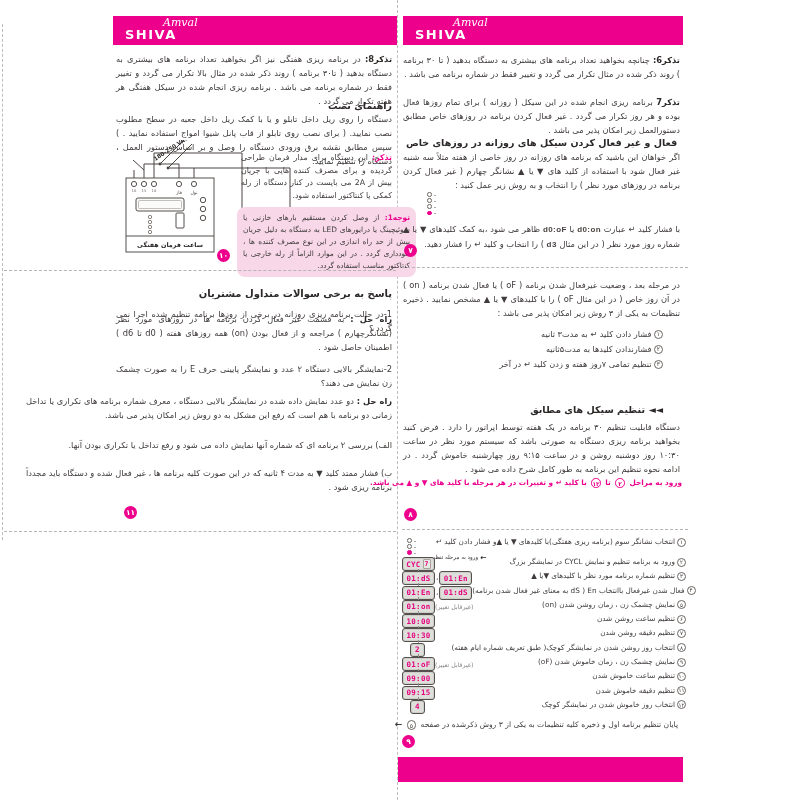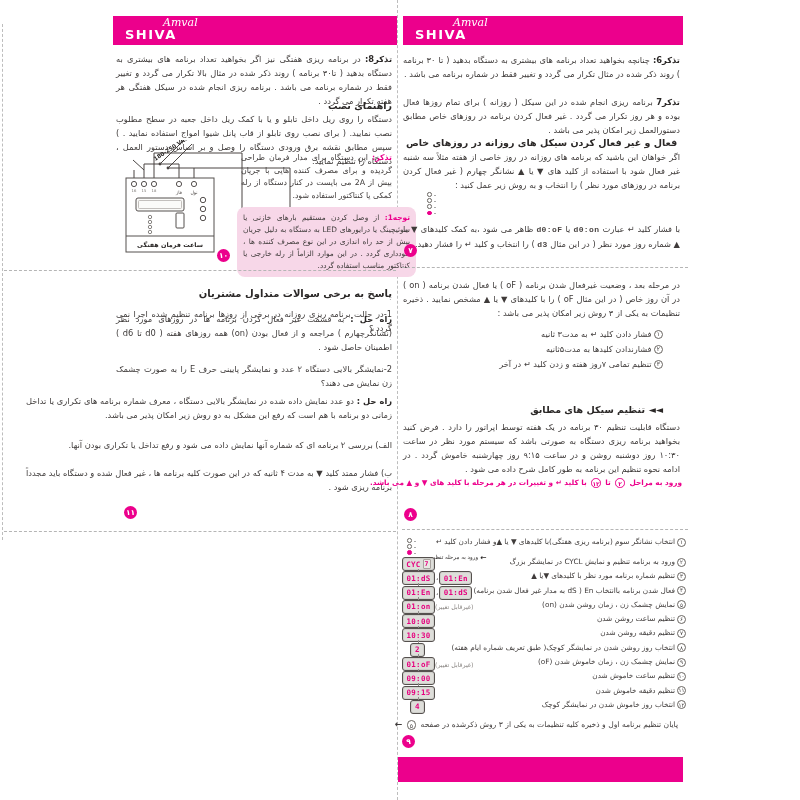--- a/index.html
+++ b/index.html
@@ -16,21 +16,21 @@
   .logo .shiva{position:absolute;left:0;top:9px;font-size:13px;font-weight:bold;letter-spacing:1.5px}
   .logo .amval{position:absolute;left:36px;top:-2px;font-size:11px;font-style:italic;font-family:"DejaVu Serif",serif;border-bottom:1.6px solid #fff;padding:0 8px 16px 2px}
   .vdash{position:absolute;width:0;border-left:1px dashed #bdbdbd}
   .hdash{position:absolute;height:0;border-top:1px dashed #b5b5b5}
   .heading{font-weight:bold;color:#2b2827;direction:rtl}
   .pgc{position:absolute;width:13px;height:13px;border-radius:50%;background:#EC008C;color:#fff;
        font-size:7.5px;display:flex;align-items:center;justify-content:center;font-weight:bold}
   .cnum{display:inline-flex;width:9.5px;height:9.5px;border:1px solid #6a6662;border-radius:50%;
         font-size:6px;align-items:center;justify-content:center;flex:none;color:#3f3b3a;background:#fff;vertical-align:middle;margin:0 2px}
   .cnum.m{border-color:#EC008C;color:#EC008C}
-  .seg7{font-family:Liberation Mono, monospace;font-weight:bold;color:#4a4543;letter-spacing:.4px;font-size:8px}
+  .seg7{font-family:Liberation Sans, sans-serif;font-weight:bold;color:#4a4543;letter-spacing:.4px;font-size:8px}
   .disp{background:#DEDEDA;border:1px solid #55504e;border-radius:3px;height:14px;min-width:33px;
         display:inline-flex;align-items:center;justify-content:center;gap:2px;padding:0 2px;
         font-family:"DejaVu Sans Mono",monospace;font-weight:bold;color:#E6007E;font-size:7.5px;
         letter-spacing:.3px;box-shadow:inset 0 0 0 1px #cfcfca;flex:none}
   .disp.small{min-width:15px;margin-left:8px}
   .disp .mini{border:1px solid #a8a39f;border-radius:1px;padding:0 1px;font-size:6.5px;line-height:8px;background:#e9e9e4}
   .sep{font-size:7px;color:#3f3b3a;margin:0 1px}
   .gnote{font-size:6.2px;color:#8a8683;direction:rtl;white-space:nowrap;margin-right:2px}
   .ind{display:flex;flex-direction:column;gap:1.6px;padding-top:1px}
   .ind i{width:4.6px;height:4.6px;border:1px solid #6a6662;border-radius:50%;position:relative;background:#fff}
@@ -296,21 +296,21 @@
     <div class="dcol">
       <span class="disp">
           <span>01:En</span>
         </span>
       <span class="sep">،</span>
       <span class="disp">
           <span>01:dS</span>
         </span>
       <i class="conn"></i>
     </div>
-    <div class="stext"><span class="cnum">۴</span><span>فعال شدن برنامه باانتخاب En ( dS به مدار غیر فعال شدن برنامه)</span></div>
+    <div class="stext"><span class="cnum">۴</span><span>فعال شدن غیرفعال باانتخاب En ( dS به معنای غیر فعال شدن برنامه)</span></div>
   </div>
 
   <div class="srow">
     <div class="dcol">
       <span class="disp">
           <span>01:on</span>
         </span>
       <span class="gnote">(غیرقابل تغییر)</span>
       <i class="conn"></i>
     </div>

